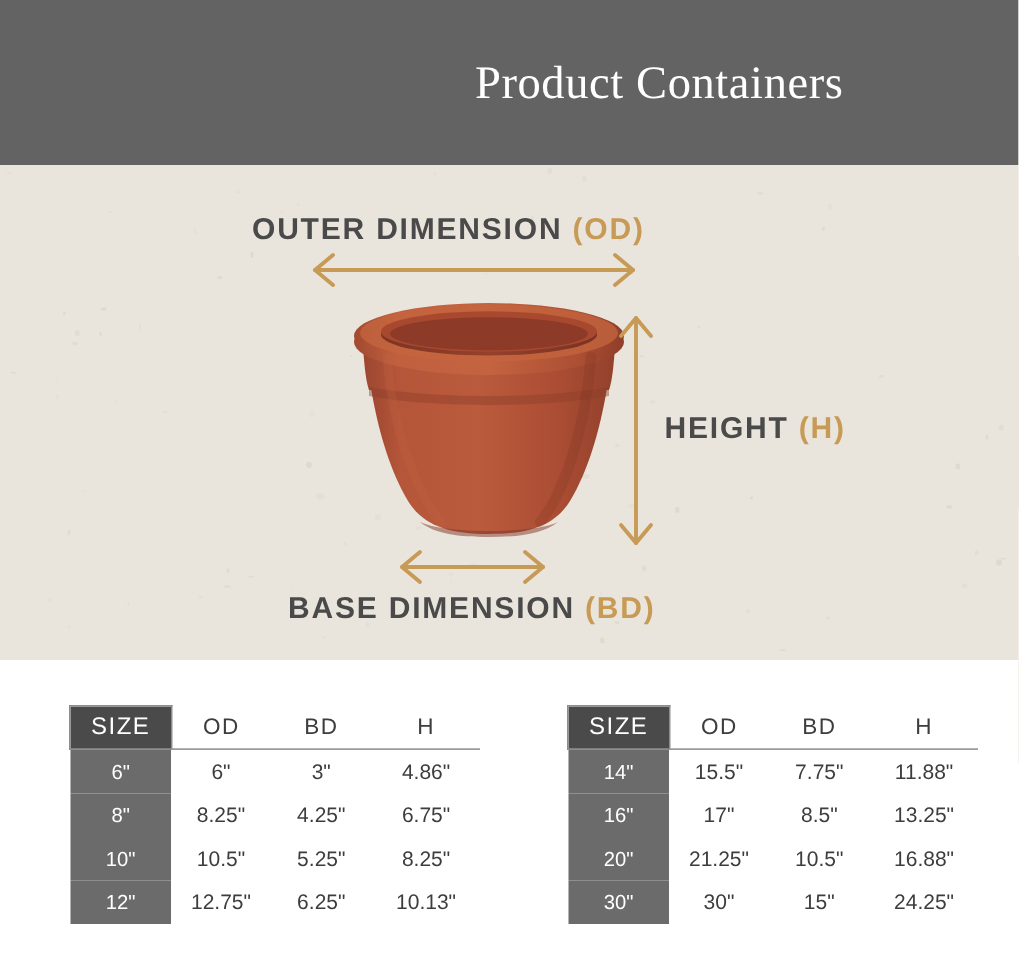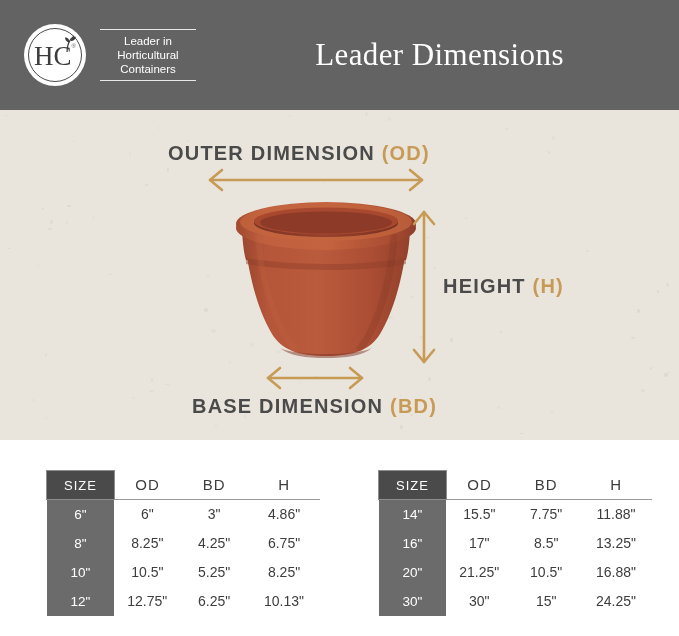--- a/index.html
+++ b/index.html
@@ -119,57 +119,40 @@
     padding:0; height:29px; text-align:center; vertical-align:middle;
     font-weight:normal;
   }
   .tbl col.c-size { width:68px; }
   .tbl col.c-od   { width:66px; }
   .tbl col.c-bd   { width:68px; }
   .tbl col.c-h    { width:72px; }
 
   .th-size {
     background:#4a4a4a; color:#ffffff;
-    font-weight:bold; font-size:13px; letter-spacing:1px;
+    font-weight:bold; font-size:16px; letter-spacing:1px;
     border:1px solid #8d8d8d;
   }
   .th-plain {
     color:#3d3d3d; font-size:15px; letter-spacing:1px;
     border-bottom:1.4px solid #9b9b9b;
   }
   .td-size {
     background:#6b6b6b; color:#ffffff;
     font-weight:bold; font-size:13.5px;
   }
   .td-val { color:#3d3d3d; font-size:14px; }
 </style>
 </head>
 <body>
 
 <div class="header">
 
-  <div class="logo-block">
-    <div class="logo-circle">
-      <div class="logo-ring"></div>
-      <svg class="logo-leaf" width="22" height="20" viewBox="0 0 22 20">
-        <path d="M10 18 C10 12, 12 6, 17 2" stroke="#3c3c3c" stroke-width="1.2" fill="none"></path>
-        <path d="M12.4 8.6 C9 7.6, 7.6 5.2, 8.2 3.2 C10.6 3.4, 12.6 5.4, 12.4 8.6 Z" fill="#3c3c3c"></path>
-        <path d="M13.6 7.0 C14.2 4.0, 16.4 2.4, 18.8 2.8 C18.6 5.4, 16.6 7.2, 13.6 7.0 Z" fill="#3c3c3c"></path>
-      </svg>
-      <span class="logo-mark">HC</span>
-      <span class="logo-tm">®</span>
-    </div>
-    <div class="logo-text">
-      <div>Leader in</div>
-      <div>Horticultural</div>
-      <div>Containers</div>
-    </div>
-  </div>
-
-  <div class="header-title">Leader Dimensions</div>
+
+  <div class="header-title">Product Containers</div>
 </div>
 
 <div class="panel-wrap">
   <div class="panel">
       <div class="speck" style="width: 3px; height: 2.1px; left: 177px; top: 217px; opacity: 0.18;"></div>
       <div class="speck" style="width: 1.6px; height: 3.2px; left: 171px; top: 469px; opacity: 0.48;"></div>
       <div class="speck" style="width: 3px; height: 1.3px; left: 75px; top: 417px; opacity: 0.2;"></div>
       <div class="speck" style="width: 4.3px; height: 1.4px; left: 342px; top: 272px; opacity: 0.2;"></div>
       <div class="speck" style="width: 2.5px; height: 1.6px; left: 430px; top: 504px; opacity: 0.4;"></div>
       <div class="speck" style="width: 1.3px; height: 1.7px; left: 563px; top: 367px; opacity: 0.25;"></div>

